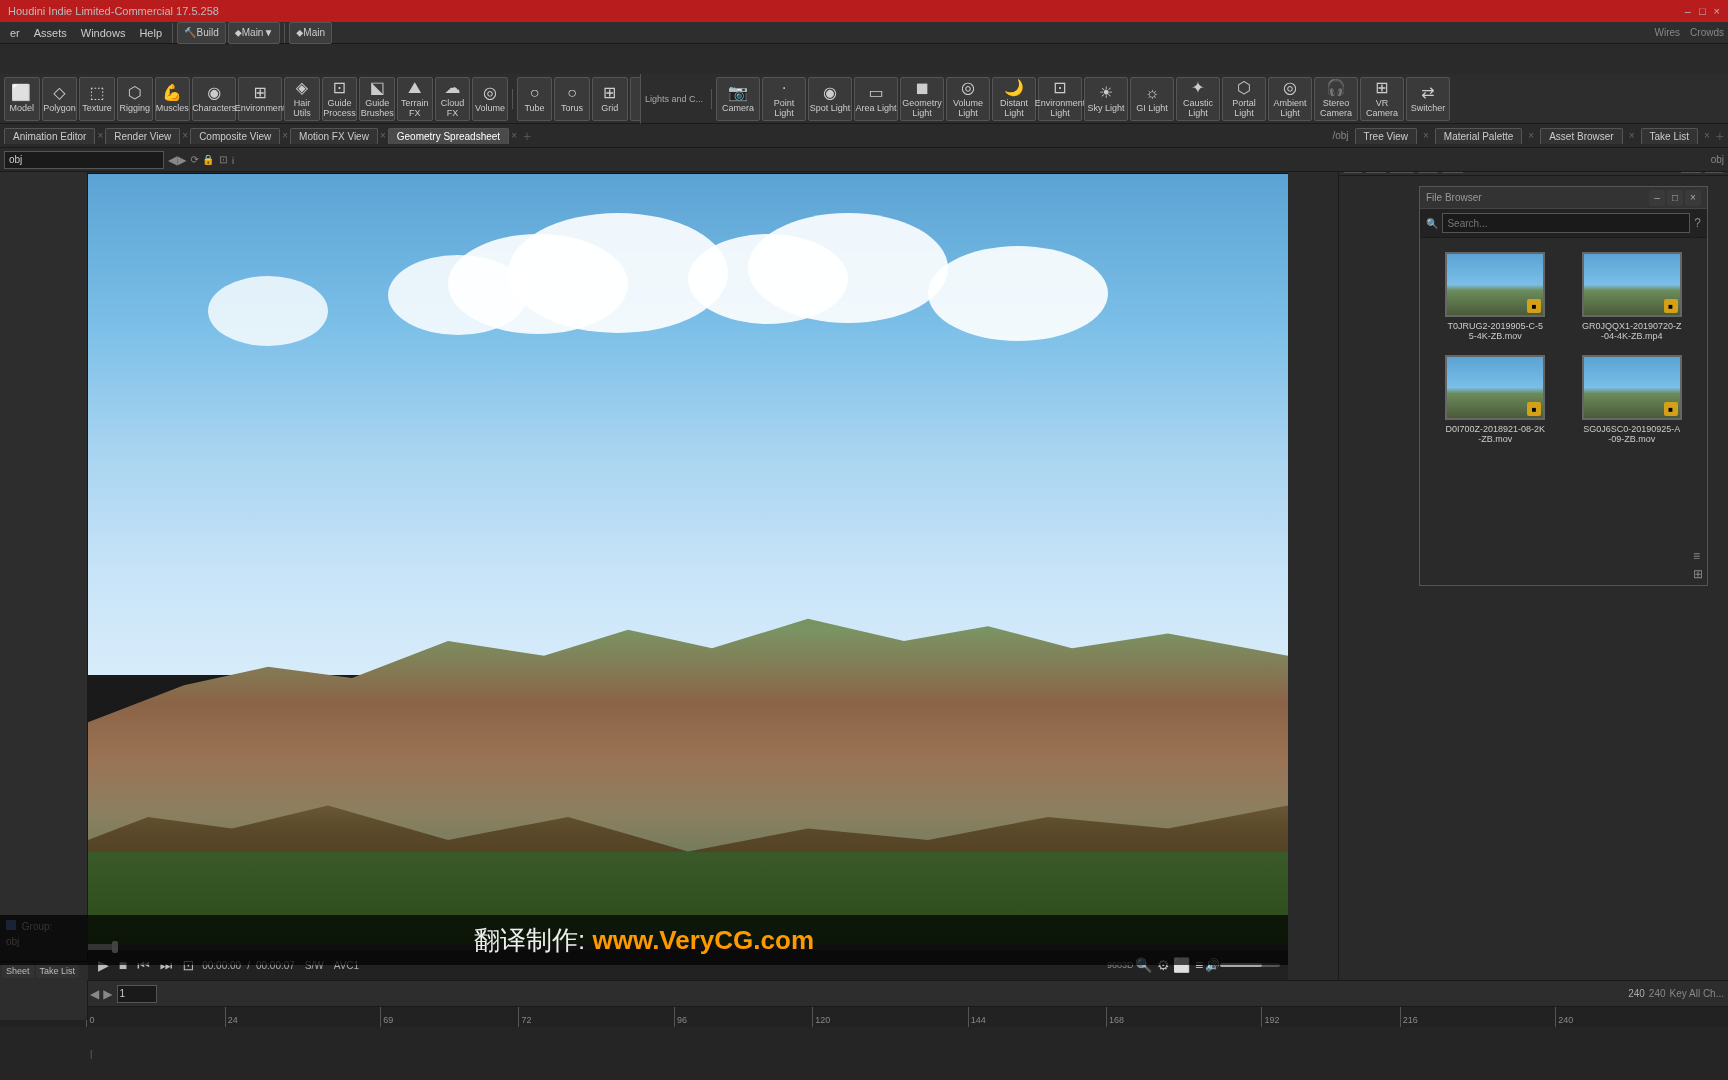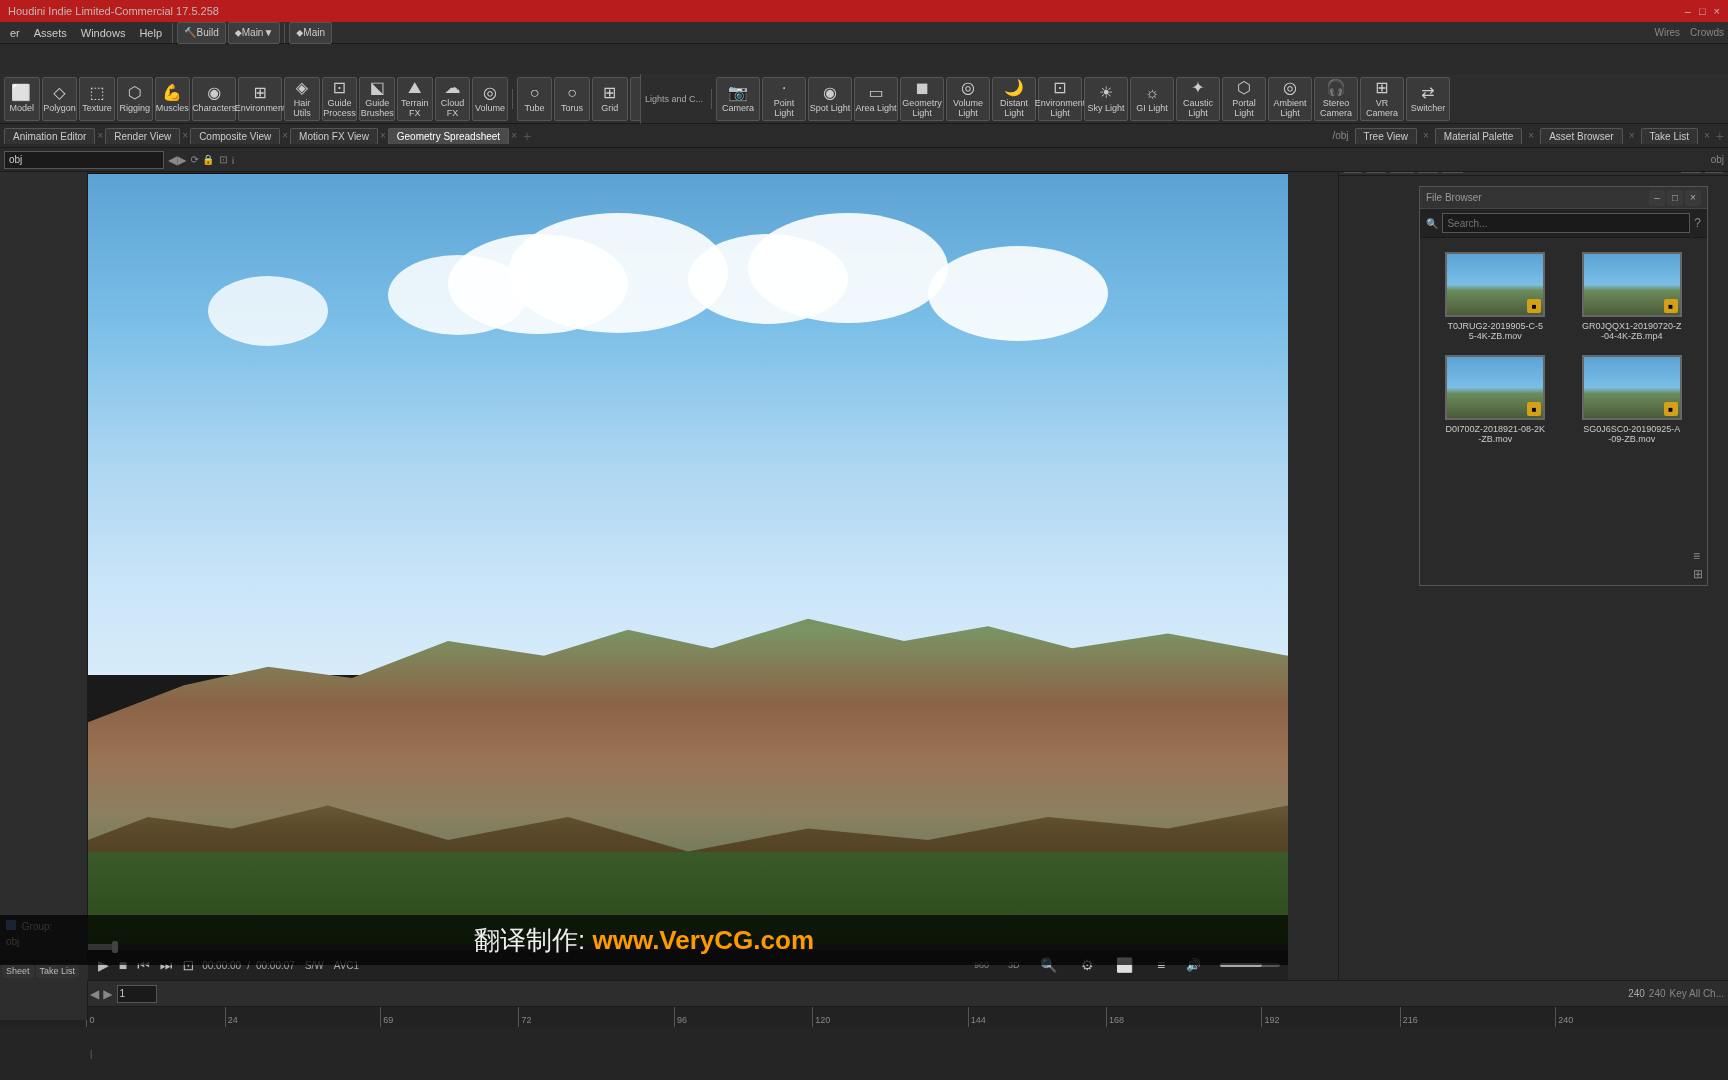--- a/index.html
+++ b/index.html
@@ -331,21 +331,21 @@
     }
     .vc-time {
       font-size: 10px;
       color: #aaa;
       white-space: nowrap;
     }
     .vc-right {
       margin-left: auto;
       display: flex;
       align-items: center;
-      gap: 19px;
+      gap: 0;
     }
     .volume-slider {
       width: 60px;
       height: 4px;
       background: #555;
       border-radius: 2px;
       position: relative;
     }
     .volume-fill {
       width: 70%;

